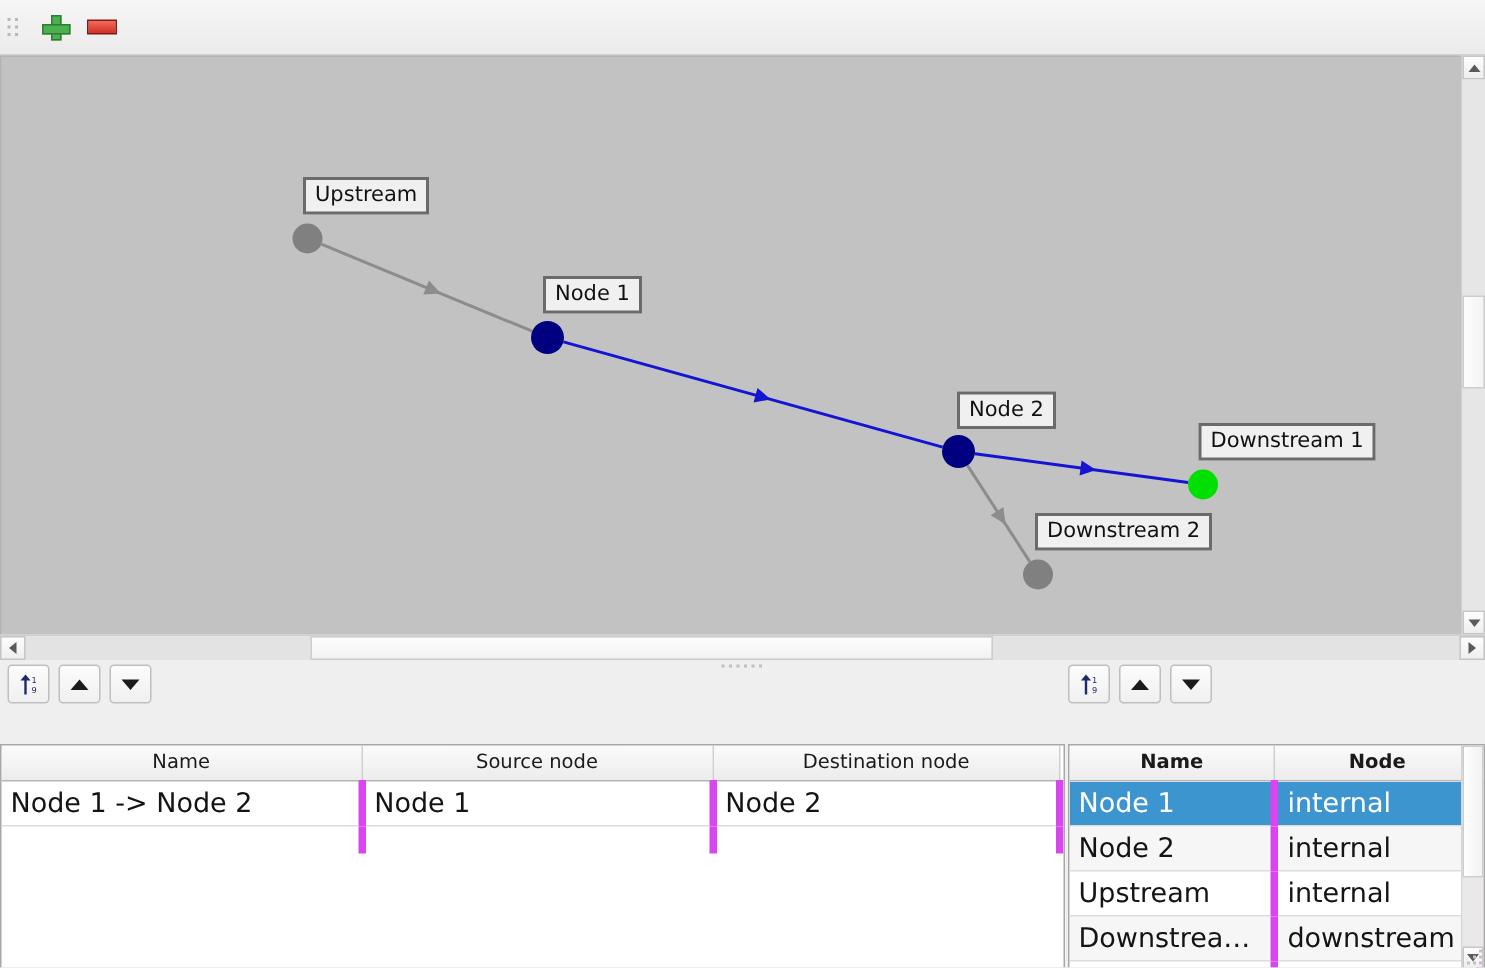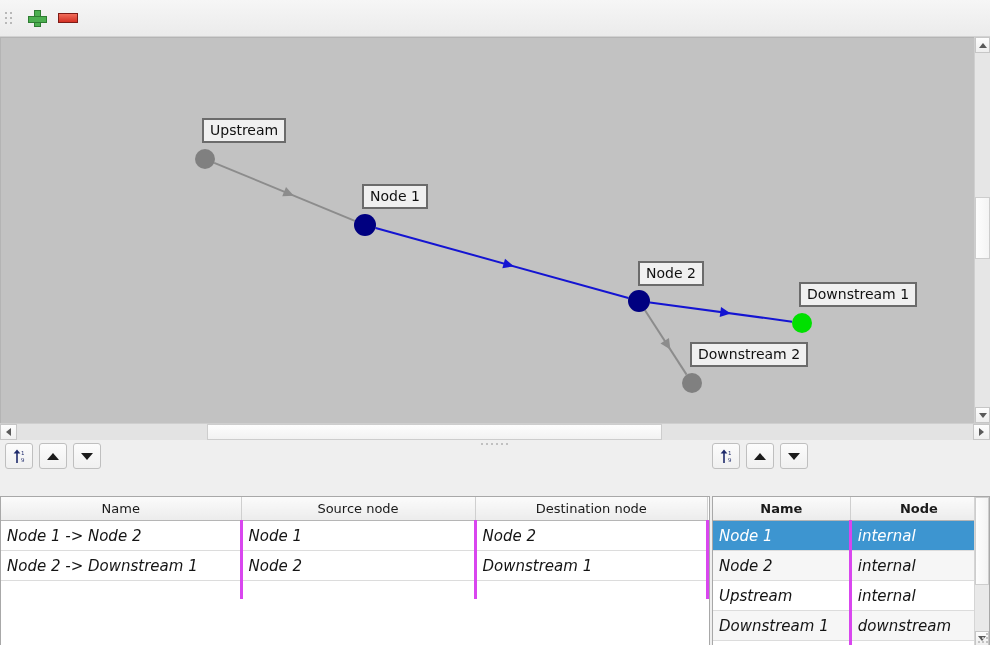--- a/index.html
+++ b/index.html
@@ -211,30 +211,29 @@
     font-weight: normal;
     color: #1a1a1a;
     height: 23px;
     text-align: center;
     padding: 0 4px;
     white-space: nowrap;
     overflow: hidden;
   }
   .tablewrap.right th { font-weight: bold; }
   td {
-    border-right: 3px solid #d946ef;
+    border-right: 5px solid #d946ef;
     border-bottom: 1px solid #dcdcdc;
-    font-size: 15px;
+    font-size: 18px;
     color: #141414;
     height: 29px;
     padding: 0 6px;
     white-space: nowrap;
     overflow: hidden;
     text-overflow: ellipsis;
-    font-style: italic;
   }
   tr.odd td  { background: #ffffff; }
   tr.even td { background: #f6f6f6; }
   tr.sel td  { background: #3d95d0; color: #ffffff; }
   tr.filler td { background: #ffffff; border-bottom: none; height: 18px; }
 
   
   .tbl-vscroll {
     position: absolute;
     right: 0; top: 0;
@@ -405,25 +404,20 @@
             <th>Source node</th>
             <th>Destination node</th>
           </tr>
         </thead>
       <tbody id="edges-body">
           <tr class="odd">
             <td>Node 1 -&gt; Node 2</td>
             <td>Node 1</td>
             <td>Node 2</td>
           </tr>
-          <tr class="odd">
-            <td>Node 2 -&gt; Downstream 1</td>
-            <td>Node 2</td>
-            <td>Downstream 1</td>
-          </tr>
           <tr class="filler">
             <td></td>
             <td></td>
             <td></td>
           </tr>
         </tbody>
     </table>
   </div>
 
   <div class="tablewrap right">

